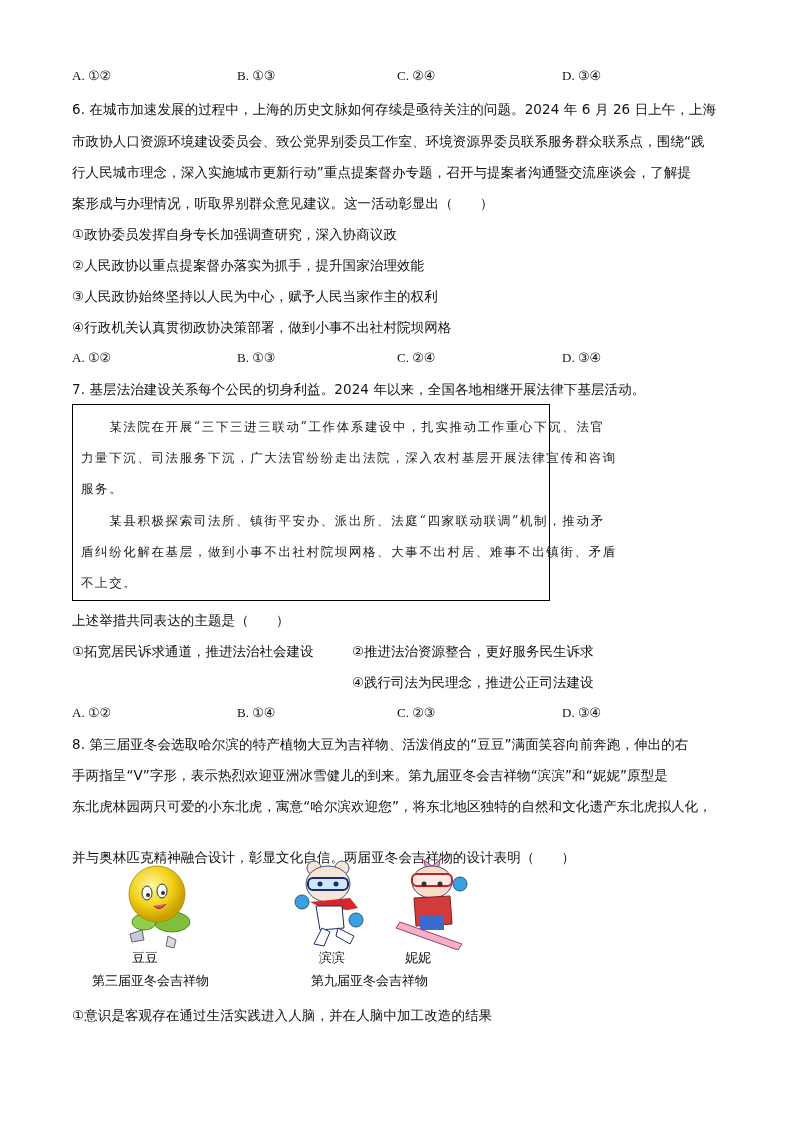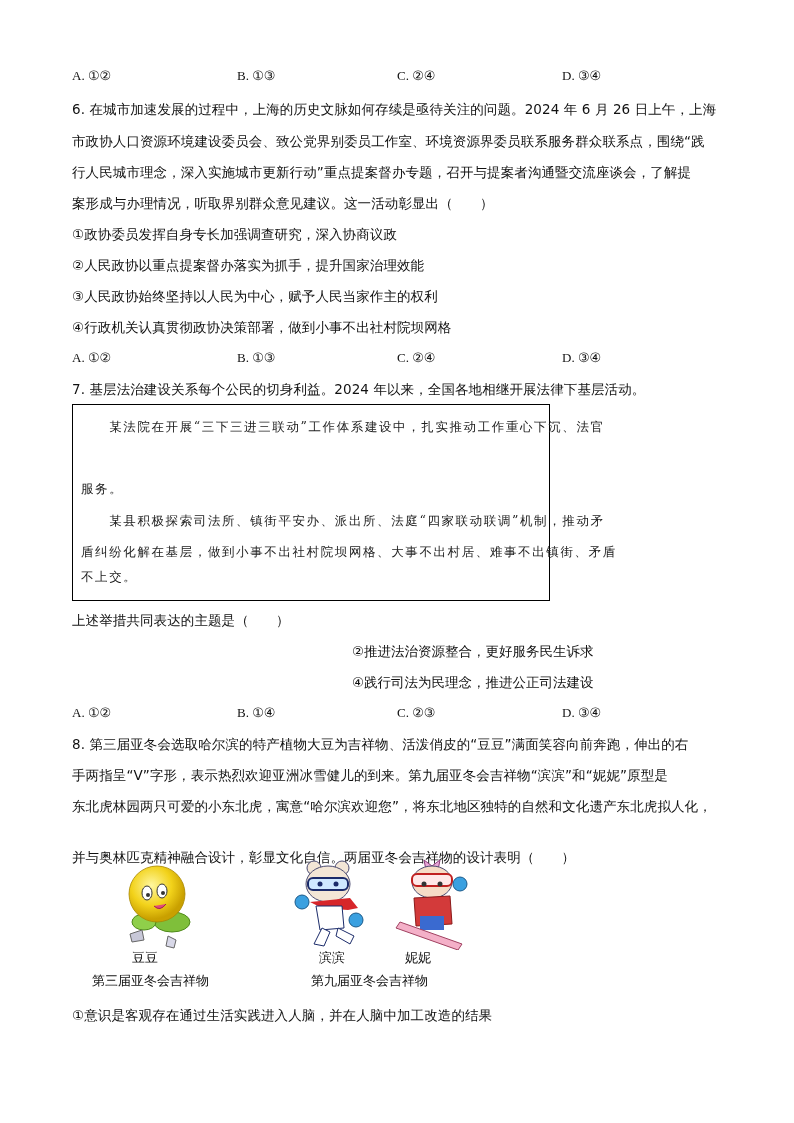--- a/index.html
+++ b/index.html
@@ -46,27 +46,29 @@
 <div class="opts" style="top:350px;">
   <span class="o0">A. ①②</span>
   <span class="o1">B. ①③</span>
   <span class="o2">C. ②④</span>
   <span class="o3">D. ③④</span>
 </div>
 
 <div class="line" style="top:381px;">7. 基层法治建设关系每个公民的切身利益。2024 年以来，全国各地相继开展法律下基层活动。</div>
 <div class="material-box">
   <div class="mline" style="top:14px;">　　某法院在开展“三下三进三联动”工作体系建设中，扎实推动工作重心下沉、法官</div>
+  <div class="mline" style="top:45px;">力量下沉、司法服务下沉，广大法官纷纷走出法院，深入农村基层开展法律宣传和咨询</div>
   <div class="mline" style="top:76px;">服务。</div>
   <div class="mline" style="top:108px;">　　某县积极探索司法所、镇街平安办、派出所、法庭“四家联动联调”机制，推动矛</div>
   <div class="mline" style="top:139px;">盾纠纷化解在基层，做到小事不出社村院坝网格、大事不出村居、难事不出镇街、矛盾</div>
-  <div class="mline" style="top:164px;">不上交。</div>
+  <div class="mline" style="top:170px;">不上交。</div>
 </div>
 <div class="line" style="top:612px;">上述举措共同表达的主题是（　　）</div>
 <div class="two-col" style="top:643px;">
+  <span>①拓宽居民诉求通道，推进法治社会建设</span>
   <span class="c2">②推进法治资源整合，更好服务民生诉求</span>
 </div>
 <div class="two-col" style="top:674px;">
   <span class="c2">④践行司法为民理念，推进公正司法建设</span>
 </div>
 <div class="opts" style="top:705px;">
   <span class="o0">A. ①②</span>
   <span class="o1">B. ①④</span>
   <span class="o2">C. ②③</span>
   <span class="o3">D. ③④</span>

